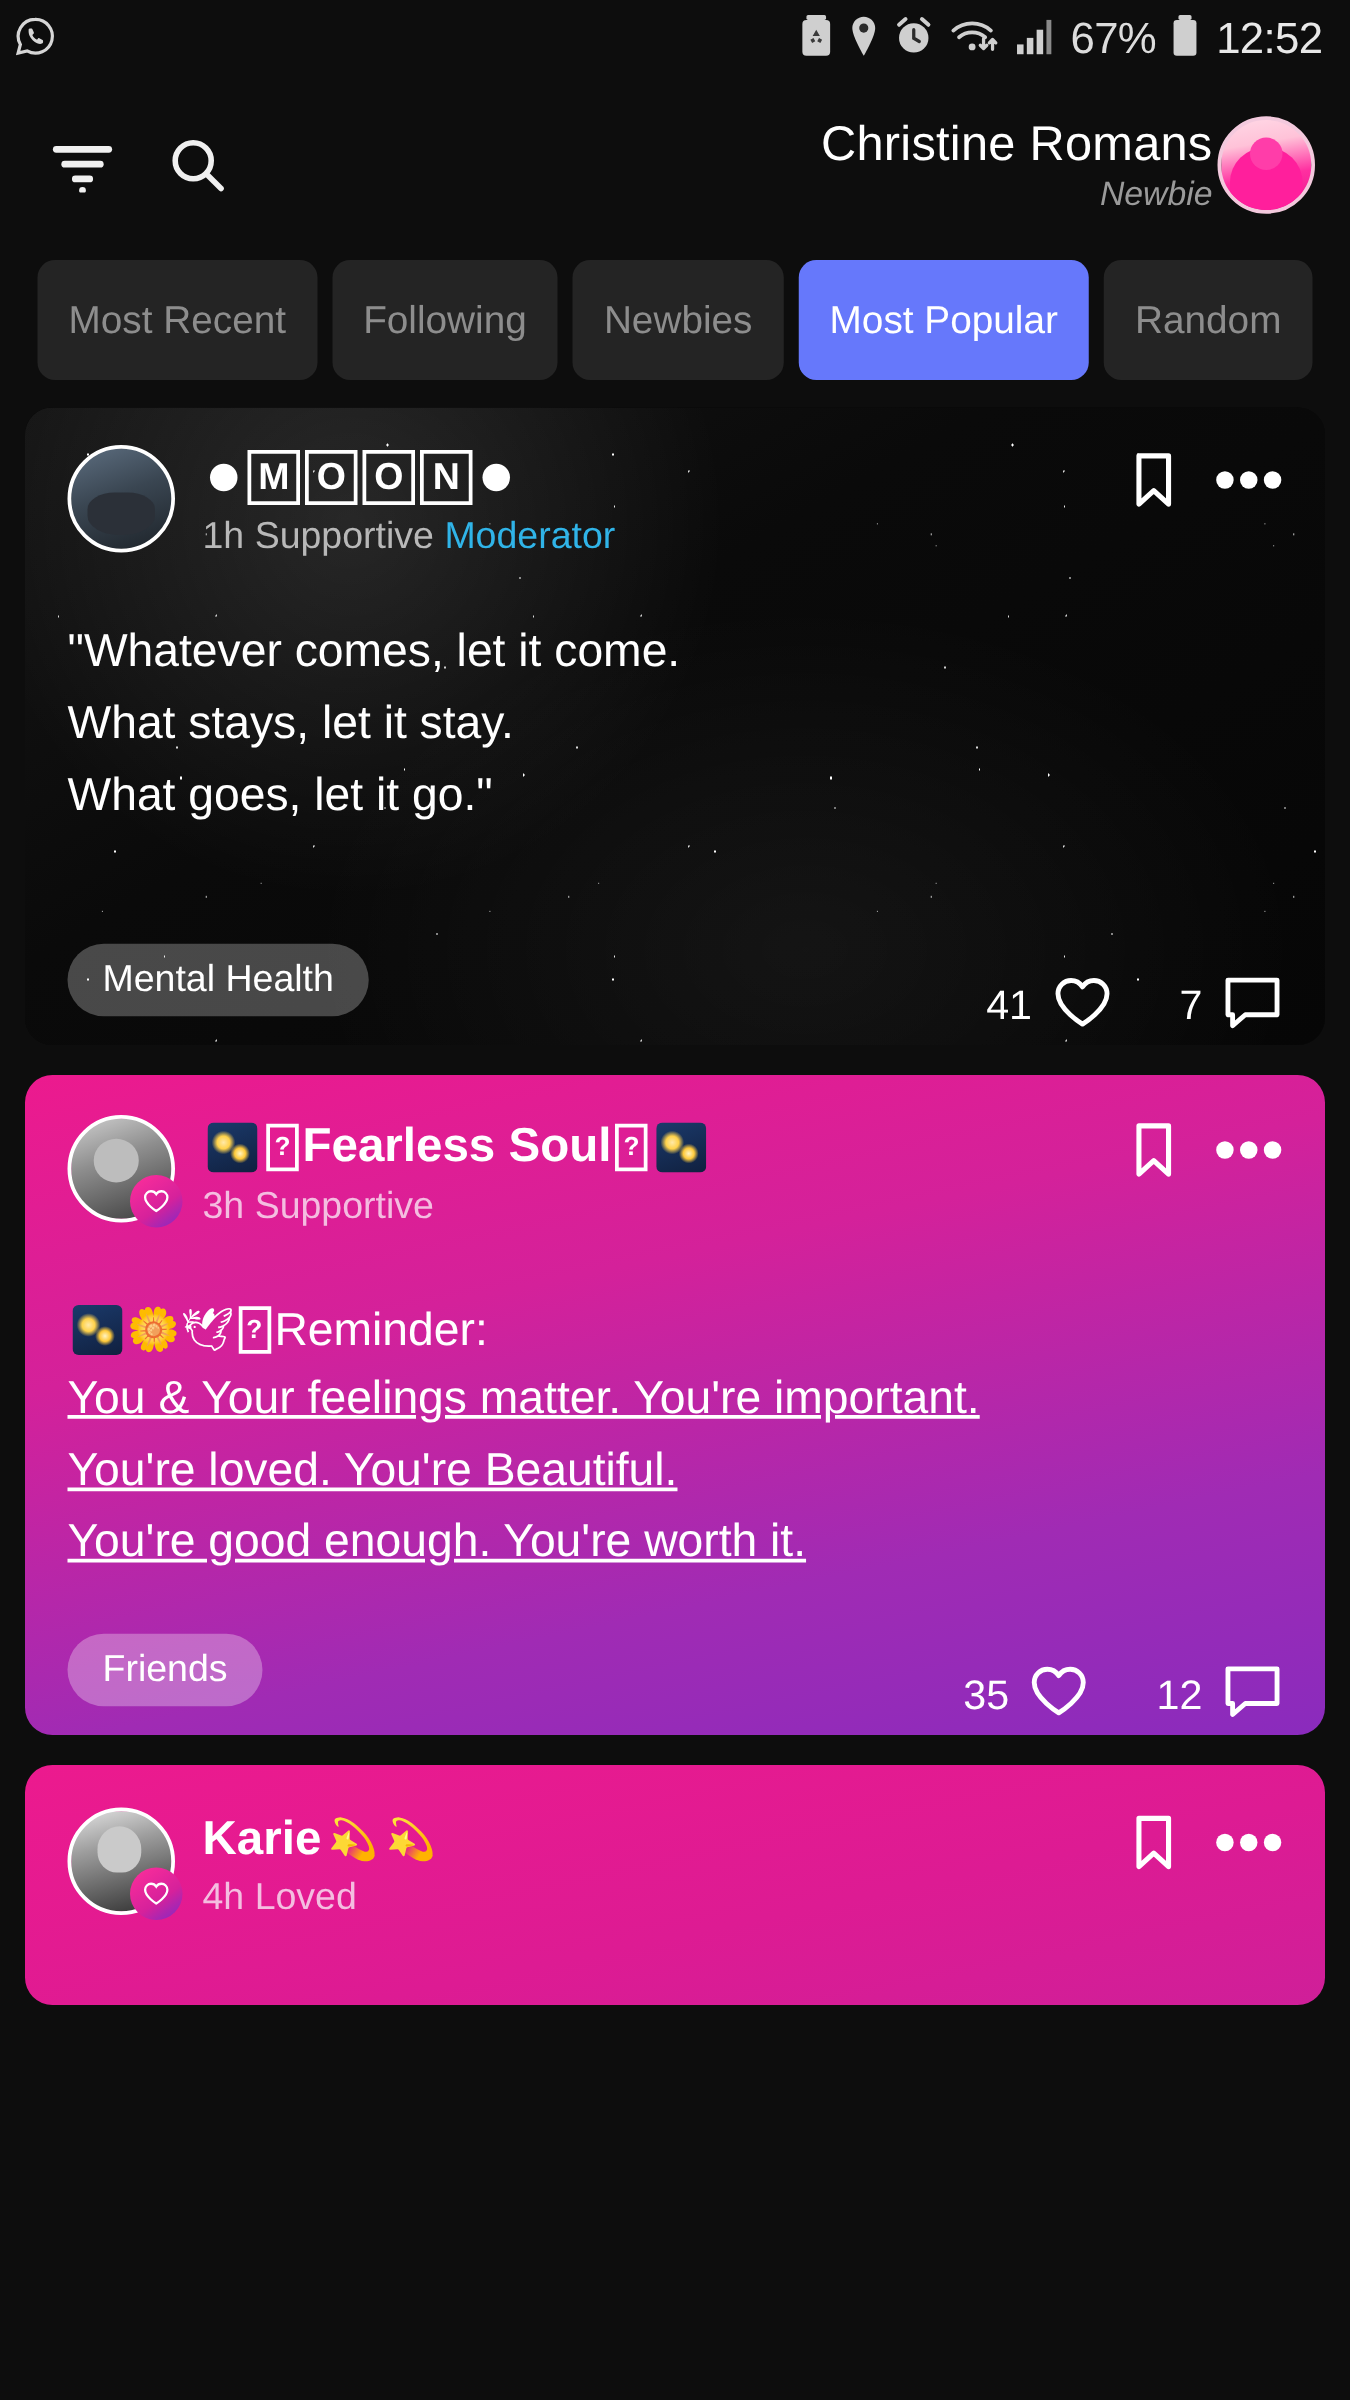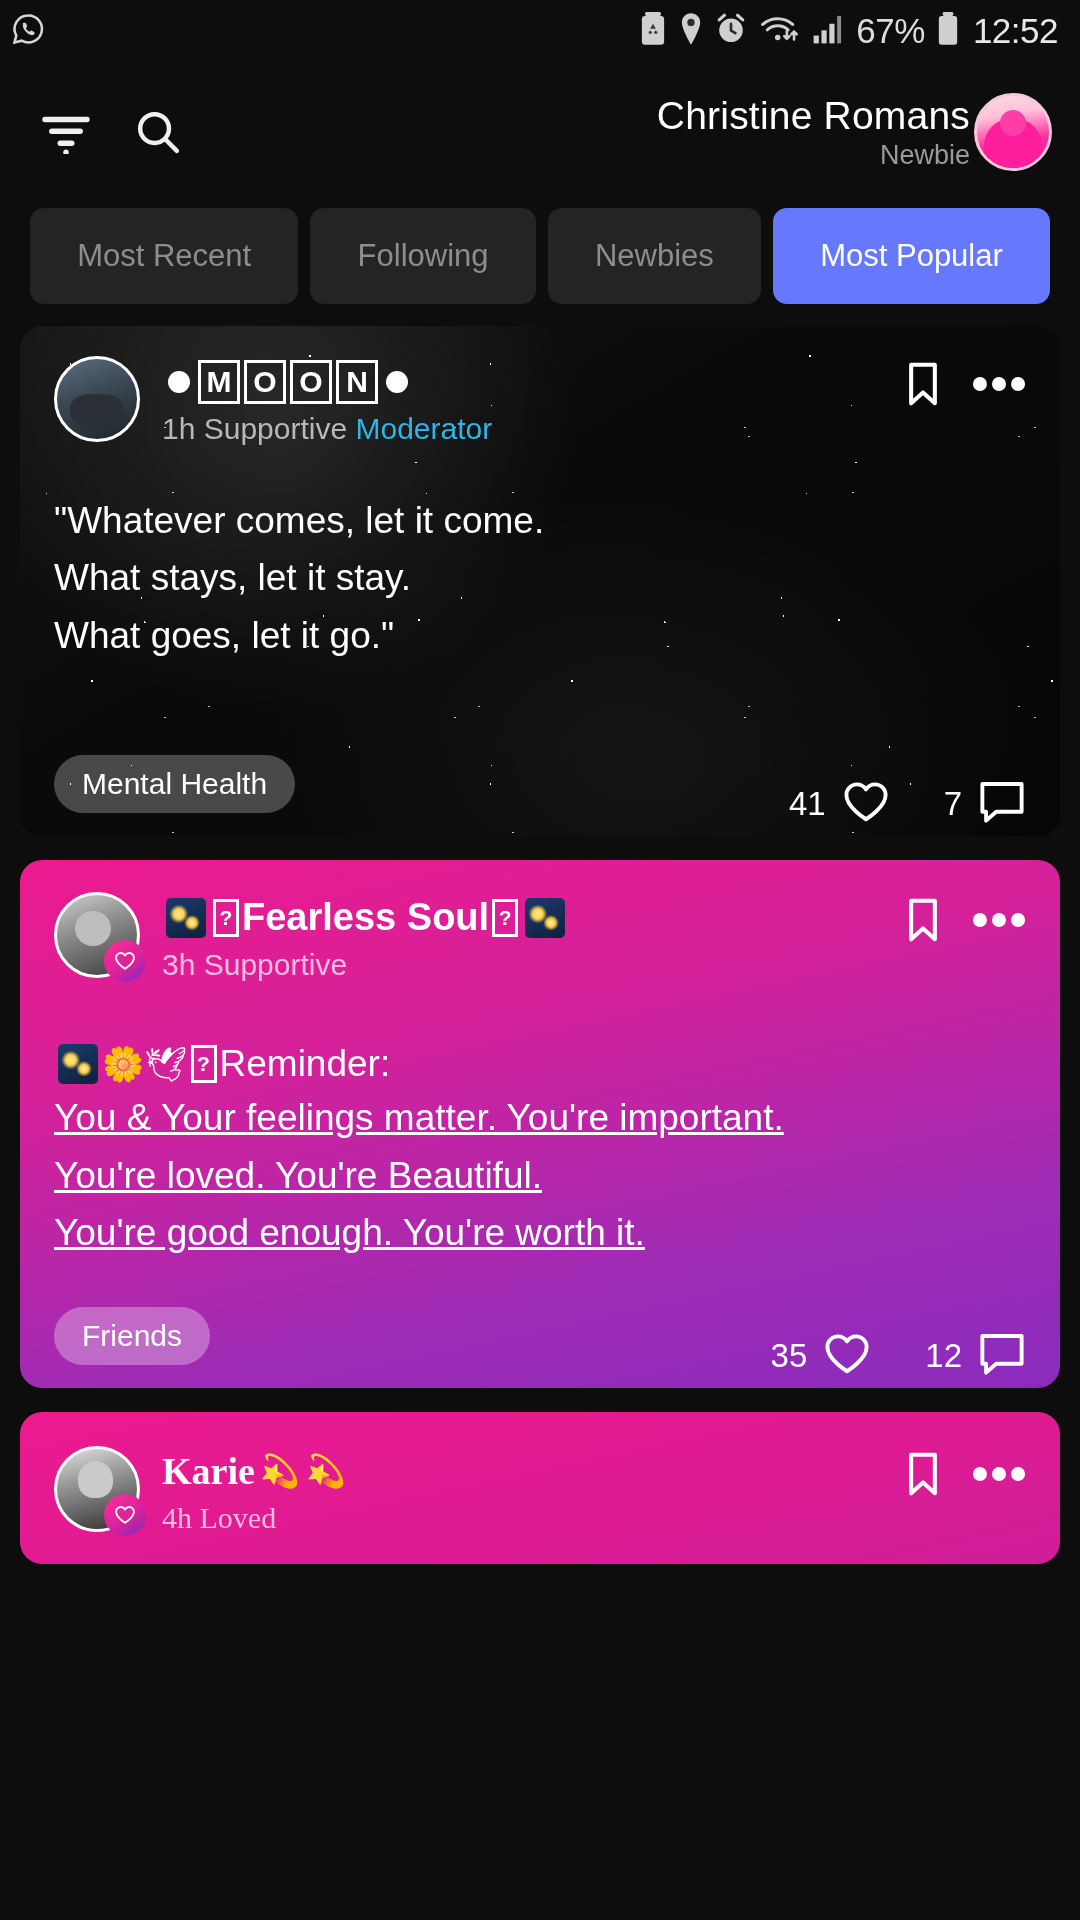--- a/index.html
+++ b/index.html
@@ -25,21 +25,21 @@
   
   .appbar{
     height:140px; display:flex; align-items:center;
     padding:0 28px 0 38px; position:relative;
   }
   .bar-icons{ display:flex; align-items:center; gap:36px; }
   .icon-btn{ width:56px; height:56px; display:flex; align-items:center; justify-content:center; }
   .profile{ margin-left:auto; display:flex; align-items:center; gap:4px; }
   .prof-text{ text-align:right; line-height:1.12; }
   .prof-name{ font-size:39px; color:#ffffff; font-weight:400; letter-spacing:.2px; white-space:nowrap;}
-  .prof-rank{ font-size:27px; color:#9a9a9a; margin-top:2px; }
+  .prof-rank{ font-size:27px; color:#9a9a9a; margin-top:2px;font-style:italic; }
   .avatar-ring{
     width:78px; height:78px; border-radius:50%;
     border:3px solid #f3c9dd; overflow:hidden; flex:0 0 auto;
     background:linear-gradient(170deg,#ffd9e6 0%,#ffc2d8 28%,#ff2fa0 62%,#e8178f 100%);
     position:relative;
   }
   .avatar-ring .blob{
     position:absolute; left:50%; bottom:-6px; transform:translateX(-50%);
     width:58px; height:56px; border-radius:28px 28px 12px 12px;
     background:#ff1f9c;
@@ -171,21 +171,21 @@
     background:linear-gradient(168deg,#ec1a8e 0%,#d4219a 34%,#a02bb4 72%,#8a2bbd 100%);
     position:relative;
   }
   .c2-inner{ padding:32px 34px 0 34px; padding-bottom:126px; }
   .body-text{ margin-top:56px; }
   .body-text .lead{ font-size:37px; color:#fff; display:flex; align-items:center; line-height:1.4; }
   .body-text p{ font-size:37px; color:#ffffff; line-height:1.55;text-decoration:underline; }
 
   .card-pink2{
     background:linear-gradient(168deg,#ec1a8e 0%,#dd1b93 60%,#cf1f99 100%);
-    height:152px; position:relative;font-family:Liberation Serif, serif;
+    height:192px; position:relative;
   }
   .c3-inner{ padding:34px 34px 0 34px; }
 </style>
 </head>
 <body>
 
 <div class="screen">
 
   <div class="statusbar">
     <div class="sb-left">
@@ -272,20 +272,21 @@
           <span class="head"></span>
       </div>
     </div>
   </div>
 
   <div class="tabs">
     <div class="tab">Most Recent</div>
     <div class="tab">Following</div>
     <div class="tab">Newbies</div>
     <div class="tab active">Most Popular</div>
+    <div class="tab">Random</div>
   </div>
 
   <div class="feed">
 
     <div class="card card-stars">
       <div class="starfield"></div>
       <div class="c1-inner">
         <div class="post-head">
           <div class="pa-wrap">
             <div class="post-avatar pa-1"></div>

